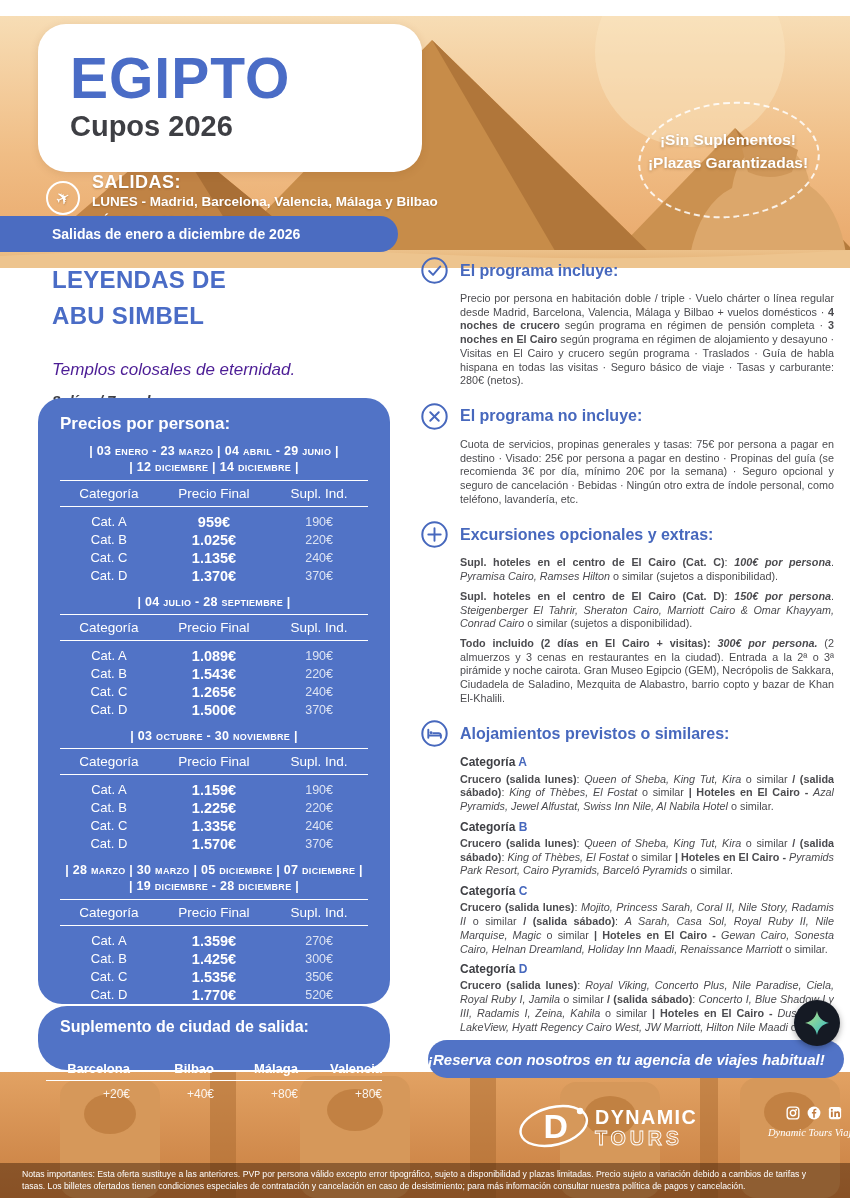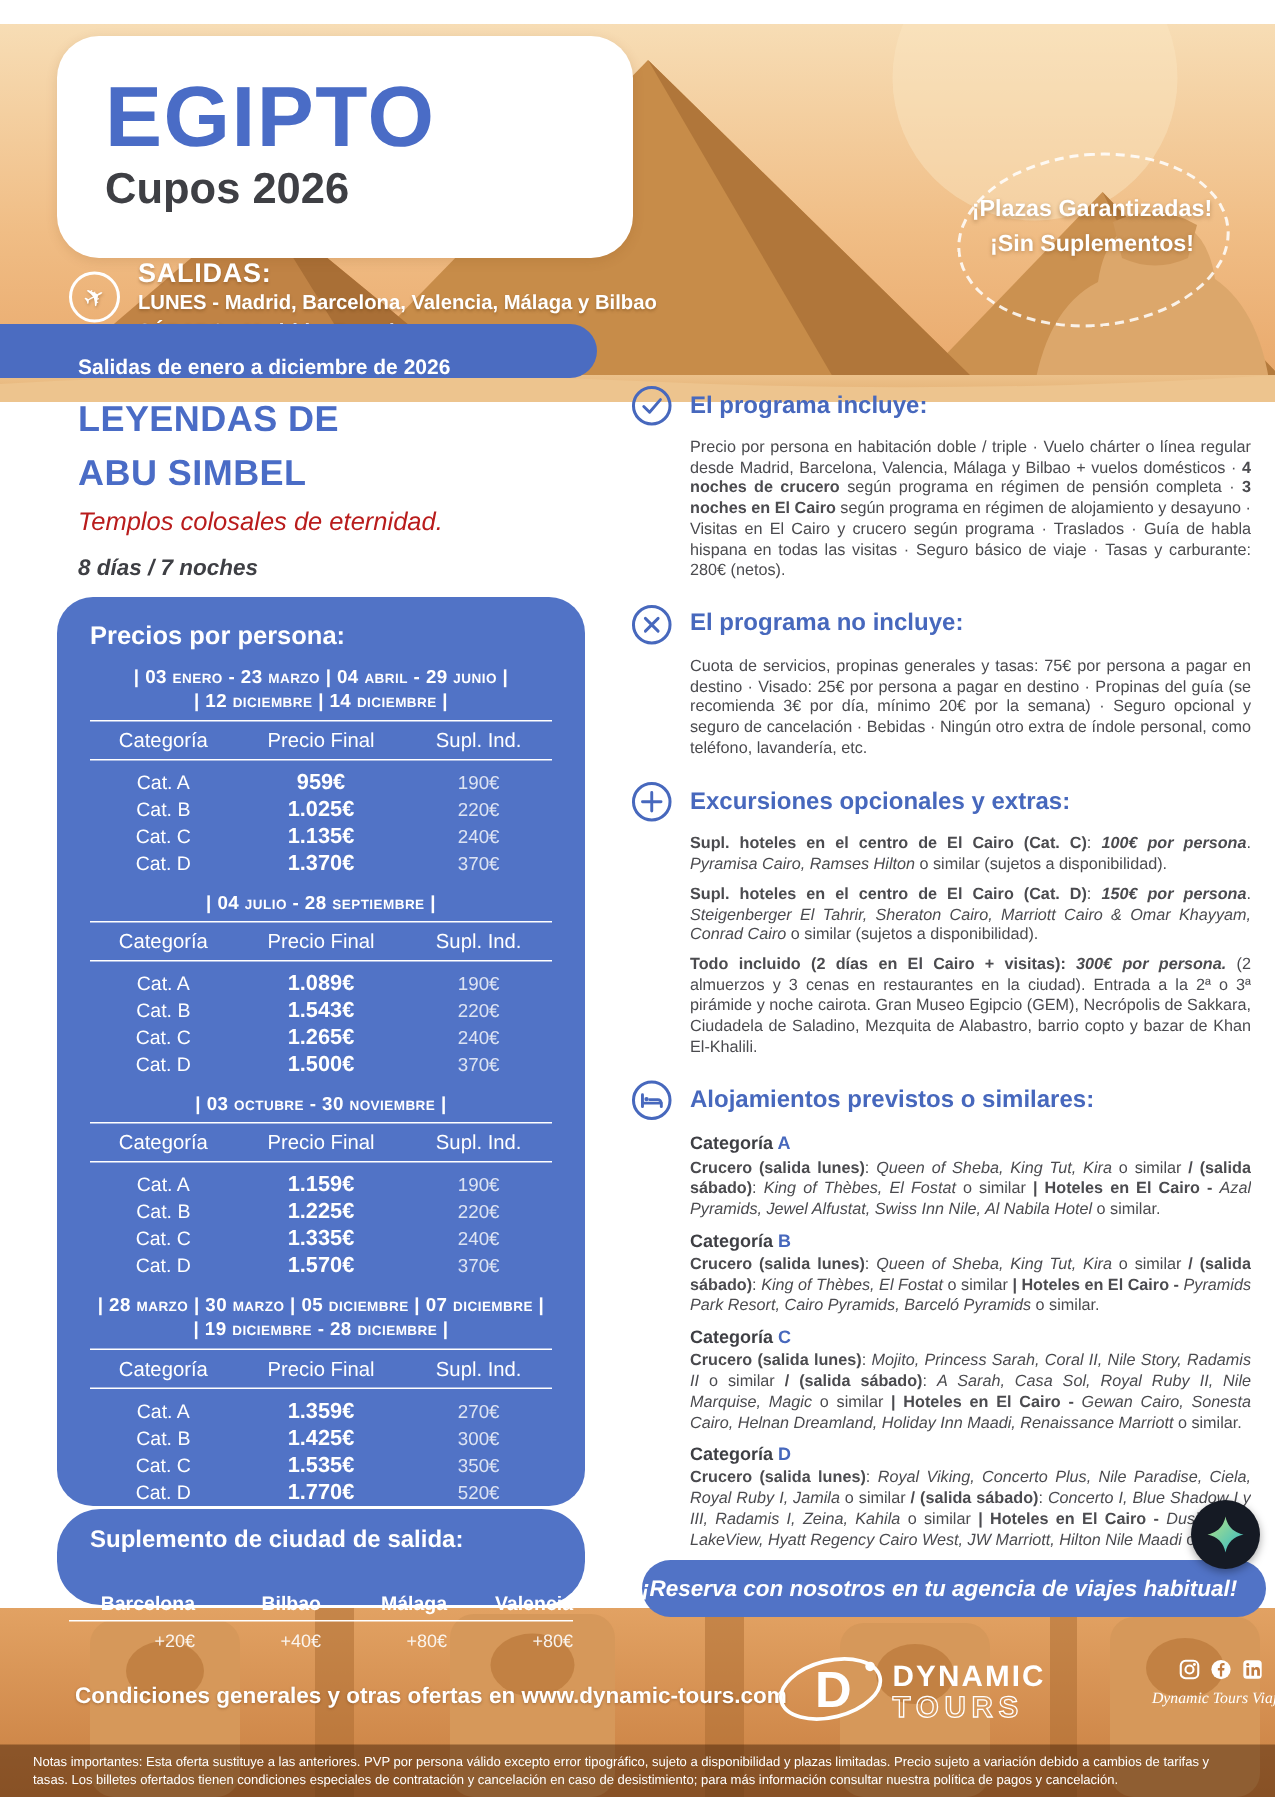--- a/index.html
+++ b/index.html
@@ -13,26 +13,26 @@
   .title-card{position:absolute;left:38px;top:8px;width:384px;height:148px;background:#fff;border-radius:28px;padding:26px 0 0 32px;box-shadow:0 2px 8px rgba(120,70,20,.15)}
   .main-title{font-size:57px;font-weight:800;color:#4a6cc6;letter-spacing:1px;line-height:1}
   .sub-title{font-size:29px;font-weight:800;color:#3e3f44;margin-top:3px}
   .badge{position:absolute;left:622px;top:112px;width:212px;text-align:center;color:#fff;font-weight:700;font-size:15.5px;line-height:1.5;text-shadow:0 1px 3px rgba(95,55,15,.4)}
   .badge::before{content:"";position:absolute;left:16px;top:-26px;width:178px;height:112px;border:2px dashed rgba(255,255,255,.85);border-radius:50%;transform:rotate(-5deg)}
   .salidas{position:absolute;left:46px;top:156px;display:flex;gap:12px;color:#fff;align-items:flex-start;text-shadow:0 1px 2px rgba(95,55,15,.35)}
   .plane-circle{width:34px;height:34px;border:2.5px solid #fff;border-radius:50%;display:flex;align-items:center;justify-content:center;font-size:17px;margin-top:9px;flex:0 0 34px}
   .plane-circle span{transform:rotate(-28deg)}
   .salidas-title{font-size:18px;font-weight:800;letter-spacing:.5px}
   .salidas-line{font-size:13.5px;font-weight:700;line-height:1.4}
-  .date-bar{position:absolute;left:0;top:216px;width:398px;height:36px;background:#4b6cc1;border-radius:0 22px 22px 0;color:#fff;font-size:14px;font-weight:700;display:flex;align-items:flex-end;padding-left:52px;z-index:3}
+  .date-bar{position:absolute;left:0;top:216px;width:398px;height:36px;background:#4b6cc1;border-radius:0 22px 22px 0;color:#fff;font-size:14px;font-weight:700;display:flex;align-items:center;padding-left:52px;z-index:3}
 
   
   .product{position:absolute;left:52px;top:262px;width:340px}
   .product-title{font-size:24px;font-weight:800;color:#4a6cc6;line-height:1.5;letter-spacing:.3px}
-  .tagline{font-size:17px;font-style:italic;color:#b91c1c;margin-top:4px}
+  .tagline{font-size:17px;font-style:italic;color:#4c1d95;margin-top:26px}
   .duration{font-size:15px;font-style:italic;font-weight:600;color:#3e3f44;margin-top:12px}
 
   .price-box{position:absolute;left:38px;top:398px;width:352px;height:606px;background:#5173c6;border-radius:24px;color:#fff;padding:16px 22px 0}
   .price-title{font-size:17px;font-weight:800}
   .period{font-weight:700;font-size:12.5px;text-align:center;margin:9px 0 4px;text-transform:lowercase;font-variant:small-caps;letter-spacing:.3px;line-height:1.3}
   .pgrid{display:grid;grid-template-columns:1fr 1.15fr 1fr}
   .pg-h{font-size:13.5px;padding:5px 0;border-top:1.5px solid #fff;border-bottom:1.5px solid #fff;text-align:center;margin-bottom:6px}
   .pg-c{text-align:center;line-height:18px;font-size:13px}
   .pg-c.col1{font-weight:800;font-size:14.5px}
   .pg-c.col2{font-size:12.5px;opacity:.8}
@@ -108,22 +108,22 @@
       <rect x="0" y="234" width="850" height="18" fill="url(#fgd)"></rect>
       <path d="M0 240 Q 210 228 425 238 T 850 234 V252 H0 Z" fill="#edc48e"></path>
     </svg>
 
     <div class="title-card">
       <div class="main-title">EGIPTO</div>
       <div class="sub-title">Cupos 2026</div>
     </div>
 
     <div class="badge">
+      <div>¡Sin Suplementos!</div>
       <div>¡Plazas Garantizadas!</div>
-      <div>¡Sin Suplementos!</div>
     </div>
 
     <div class="salidas">
       <span class="plane-circle">
           <span>✈</span>
         </span>
       <div>
         <div class="salidas-title">SALIDAS:</div>
         <div class="salidas-line">LUNES - Madrid, Barcelona, Valencia, Málaga y Bilbao</div>
         <div class="salidas-line">SÁBADO - Madrid y Barcelona</div>
@@ -349,21 +349,20 @@
         <ellipse cx="610" cy="44" rx="26" ry="20"></ellipse>
         <ellipse cx="790" cy="40" rx="26" ry="20"></ellipse>
       </g>
       <g fill="#a96a30" opacity=".5">
         <rect x="210" y="0" width="26" height="126"></rect>
         <rect x="470" y="0" width="26" height="126"></rect>
         <rect x="700" y="0" width="18" height="126"></rect>
       </g>
     </svg>
 
-    <div class="conditions">Condiciones generales y otras ofertas en www.dynamic-tours.com</div>
 
     <div class="logo-wrap">
       <svg width="235" height="52" viewBox="0 0 250 54">
         <ellipse cx="38" cy="27" rx="36" ry="20" fill="none" stroke="#ffffff" stroke-width="2.6" transform="rotate(-14 38 27)"></ellipse>
         <circle cx="66" cy="11" r="3.4" fill="#ffffff"></circle>
         <text x="27" y="40" font-size="36" font-weight="bold" fill="#ffffff" font-family="Liberation Sans, sans-serif">D</text>
         <text x="82" y="25" font-size="21" font-weight="bold" fill="#ffffff" letter-spacing="1.5" font-family="Liberation Sans, sans-serif">DYNAMIC</text>
         <text x="82" y="47" font-size="21" font-weight="bold" fill="none" stroke="#ffffff" stroke-width="0.9" letter-spacing="4" font-family="Liberation Sans, sans-serif">TOURS</text>
       </svg>
     </div>

